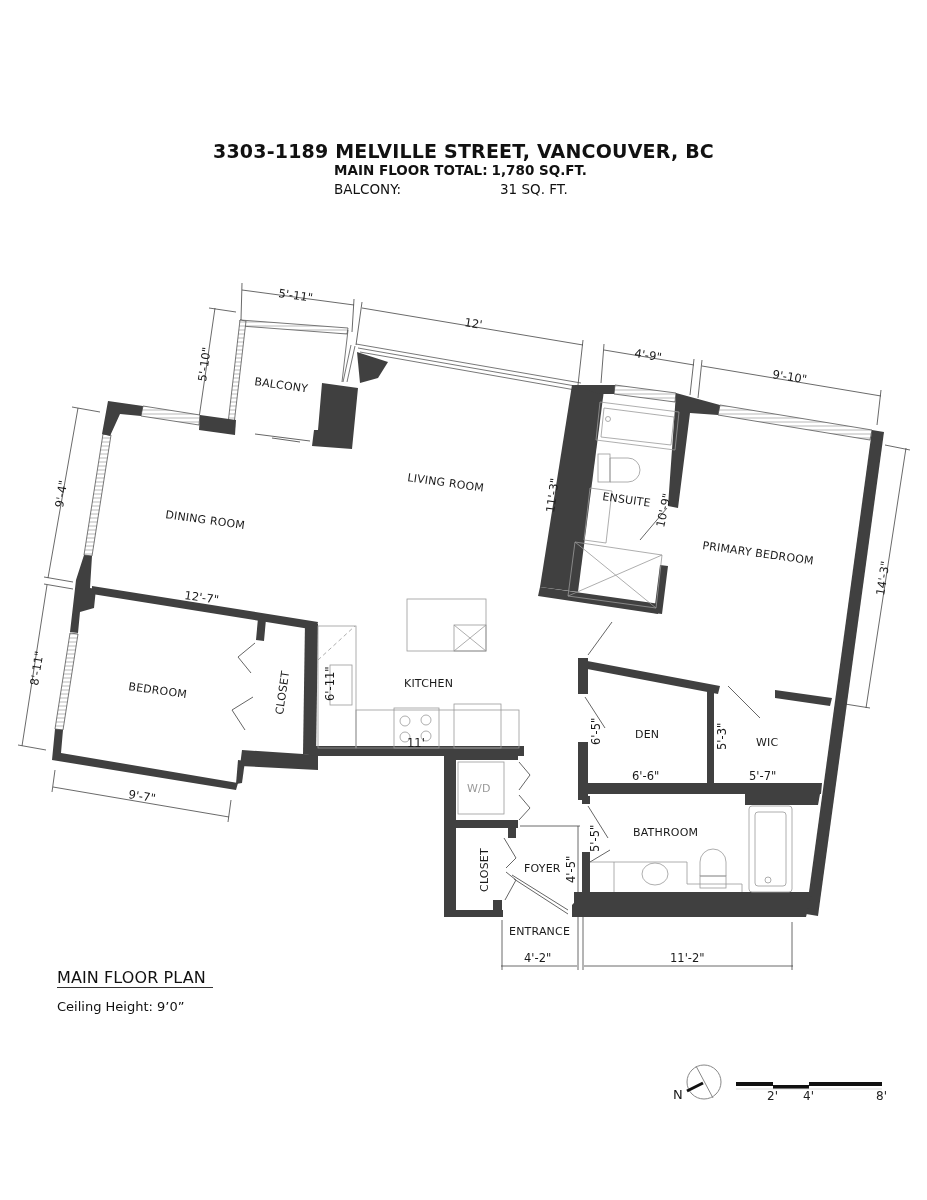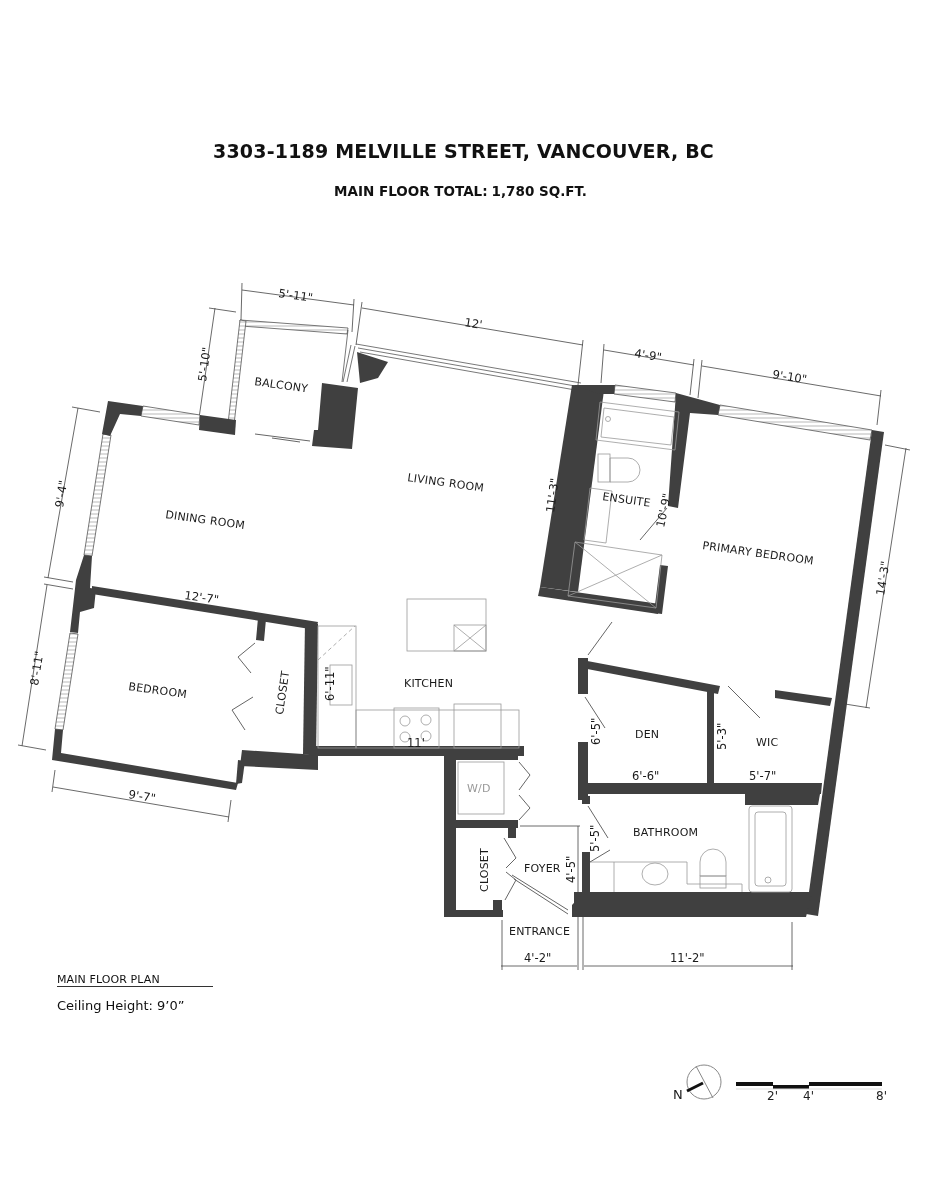--- a/index.html
+++ b/index.html
@@ -1,41 +1,45 @@
 <!DOCTYPE html>
 <html><head>
   <meta charset="utf-8">
   <style>
     html, body { margin: 0; padding: 0; background: #ffffff; }
     body { width: 927px; height: 1200px; position: relative; overflow: hidden; font-family: "Liberation Sans", sans-serif; color: #1a1a1a; }
     .title { position: absolute; left: 0; width: 927px; top: 116px; text-align: center; font-family: "DejaVu Sans", sans-serif; font-size: 19px; font-weight: bold; letter-spacing: 0.2px; color: #111; margin-top: 24px; }
-    .area-block { position: absolute; left: 334px; top: 182px; font-family: "DejaVu Sans", sans-serif; font-size: 13.5px; color: #111; line-height: 19px; }
+    .area-block { position: absolute; left: 334px; top: 161px; font-family: "DejaVu Sans", sans-serif; font-size: 13.5px; color: #111; line-height: 19px; }
     .area-row { display: flex; }
     .area-row .lbl { width: 160px; }
     .area-row.bold { font-weight: bold; }
     .area-row.bold .lbl { width: auto; margin-right: 4px; }
     .area-row .val-b { margin-left: 6px; }
     .plan { position: absolute; left: 0; top: 0; }
     .plan text { font-family: "DejaVu Sans", sans-serif; fill: #1a1a1a; }
     .room-label { font-size: 11px; letter-spacing: 0.2px; }
     .dim-label { font-size: 11.5px; }
     .caption { position: absolute; left: 57px; top: 968px; font-family: "DejaVu Sans", sans-serif; color: #111; }
-    .caption .cap-title { font-size: 11px; border-bottom: 1px solid #333; padding-bottom: 0; display: inline-block; width: 156px; letter-spacing: 0.1px; }
+    .caption .cap-title { font-size: 16px; border-bottom: 1px solid #333; padding-bottom: 0; display: inline-block; width: 156px; letter-spacing: 0.1px; }
     .caption .cap-sub { font-size: 13px; margin-top: 11px; }
     .scale-labels text { font-family: "DejaVu Sans", sans-serif; font-size: 12px; fill: #222; }
   </style>
 </head>
 <body>
 
 <div class="title">3303-1189 MELVILLE STREET, VANCOUVER, BC</div>
 
 <div class="area-block">
   <div class="area-row bold">
     <span class="lbl">MAIN FLOOR TOTAL:</span>
     <span>1,780 SQ.FT.</span>
+  </div>
+  <div class="area-row">
+    <span class="lbl">BALCONY:</span>
+    <span class="val-b">31 SQ. FT.</span>
   </div>
 </div>
 
 <svg class="plan" width="927" height="1200" viewBox="0 0 927 1200" xmlns="http://www.w3.org/2000/svg">
   <defs>
     <pattern id="hatch" width="4" height="4" patternUnits="userSpaceOnUse">
       <rect width="4" height="4" fill="#fff"></rect>
       <line x1="0" y1="2" x2="4" y2="2" stroke="#888" stroke-width="0.6"></line>
     </pattern>
   </defs>

